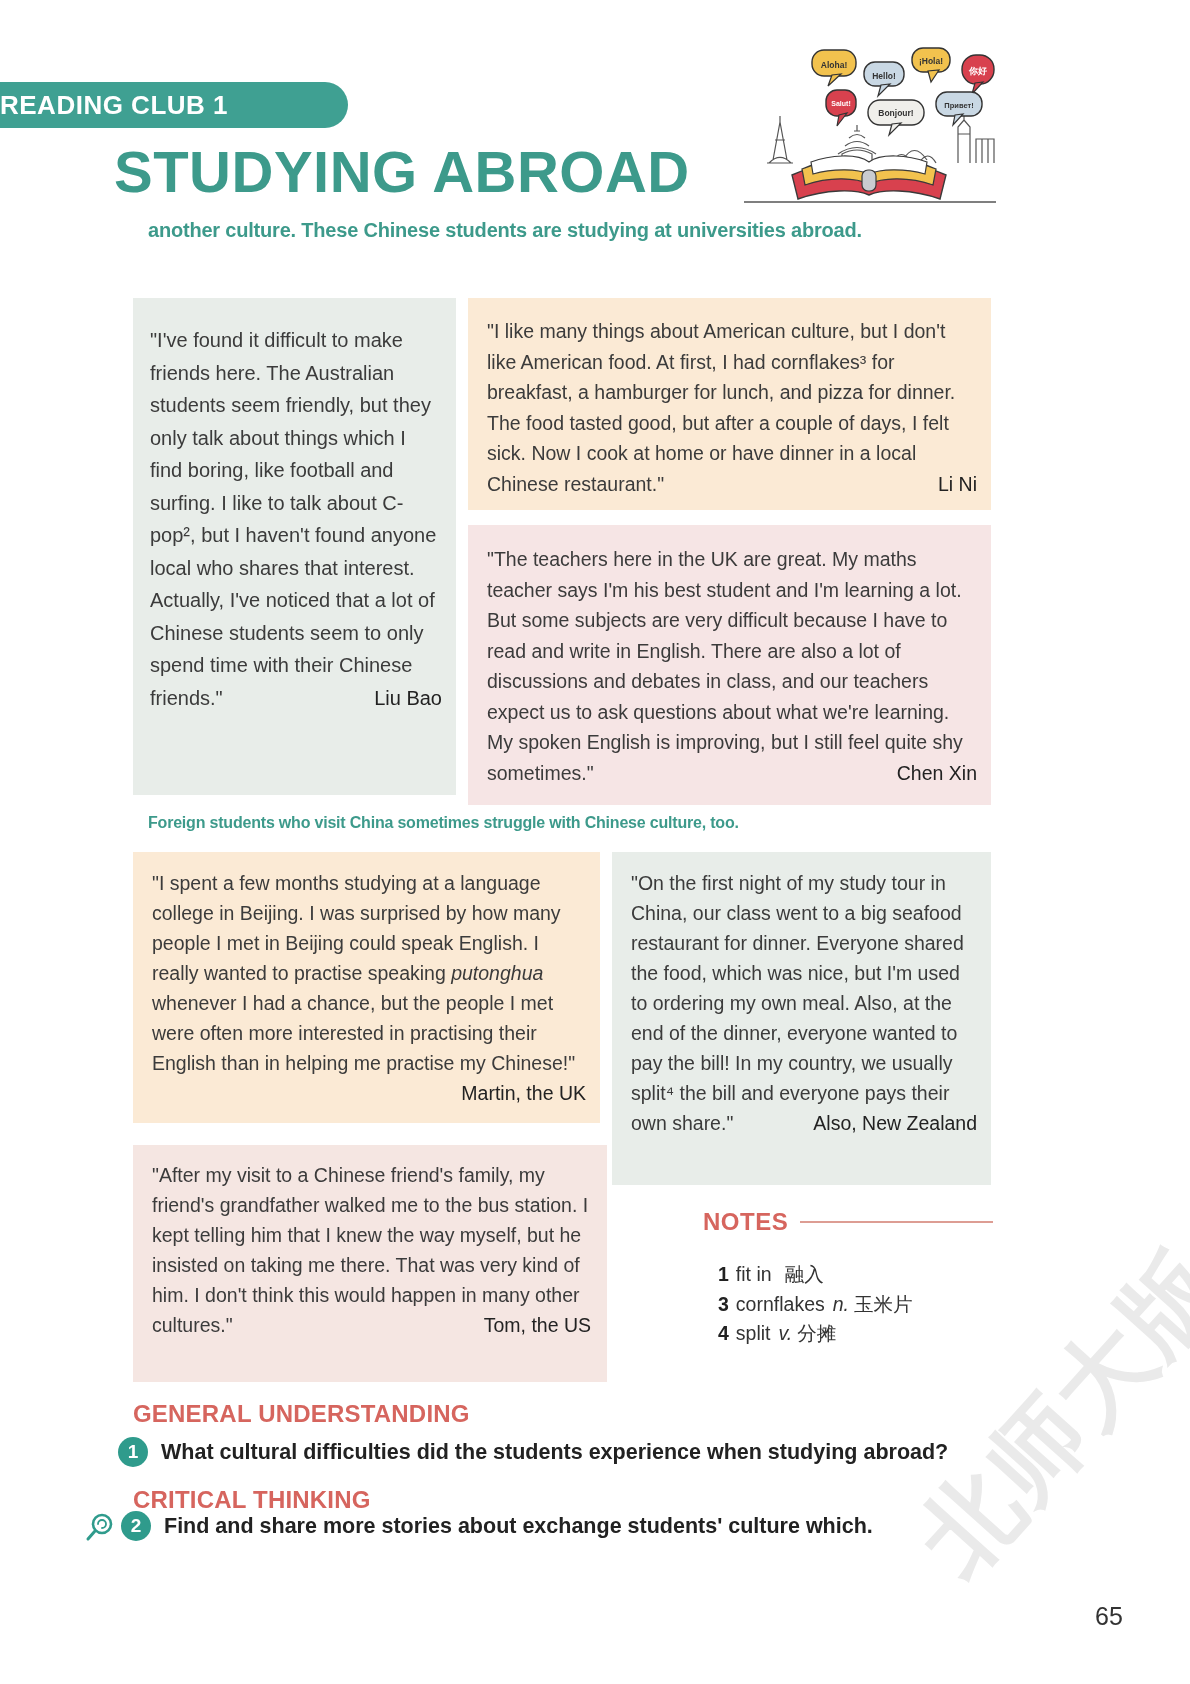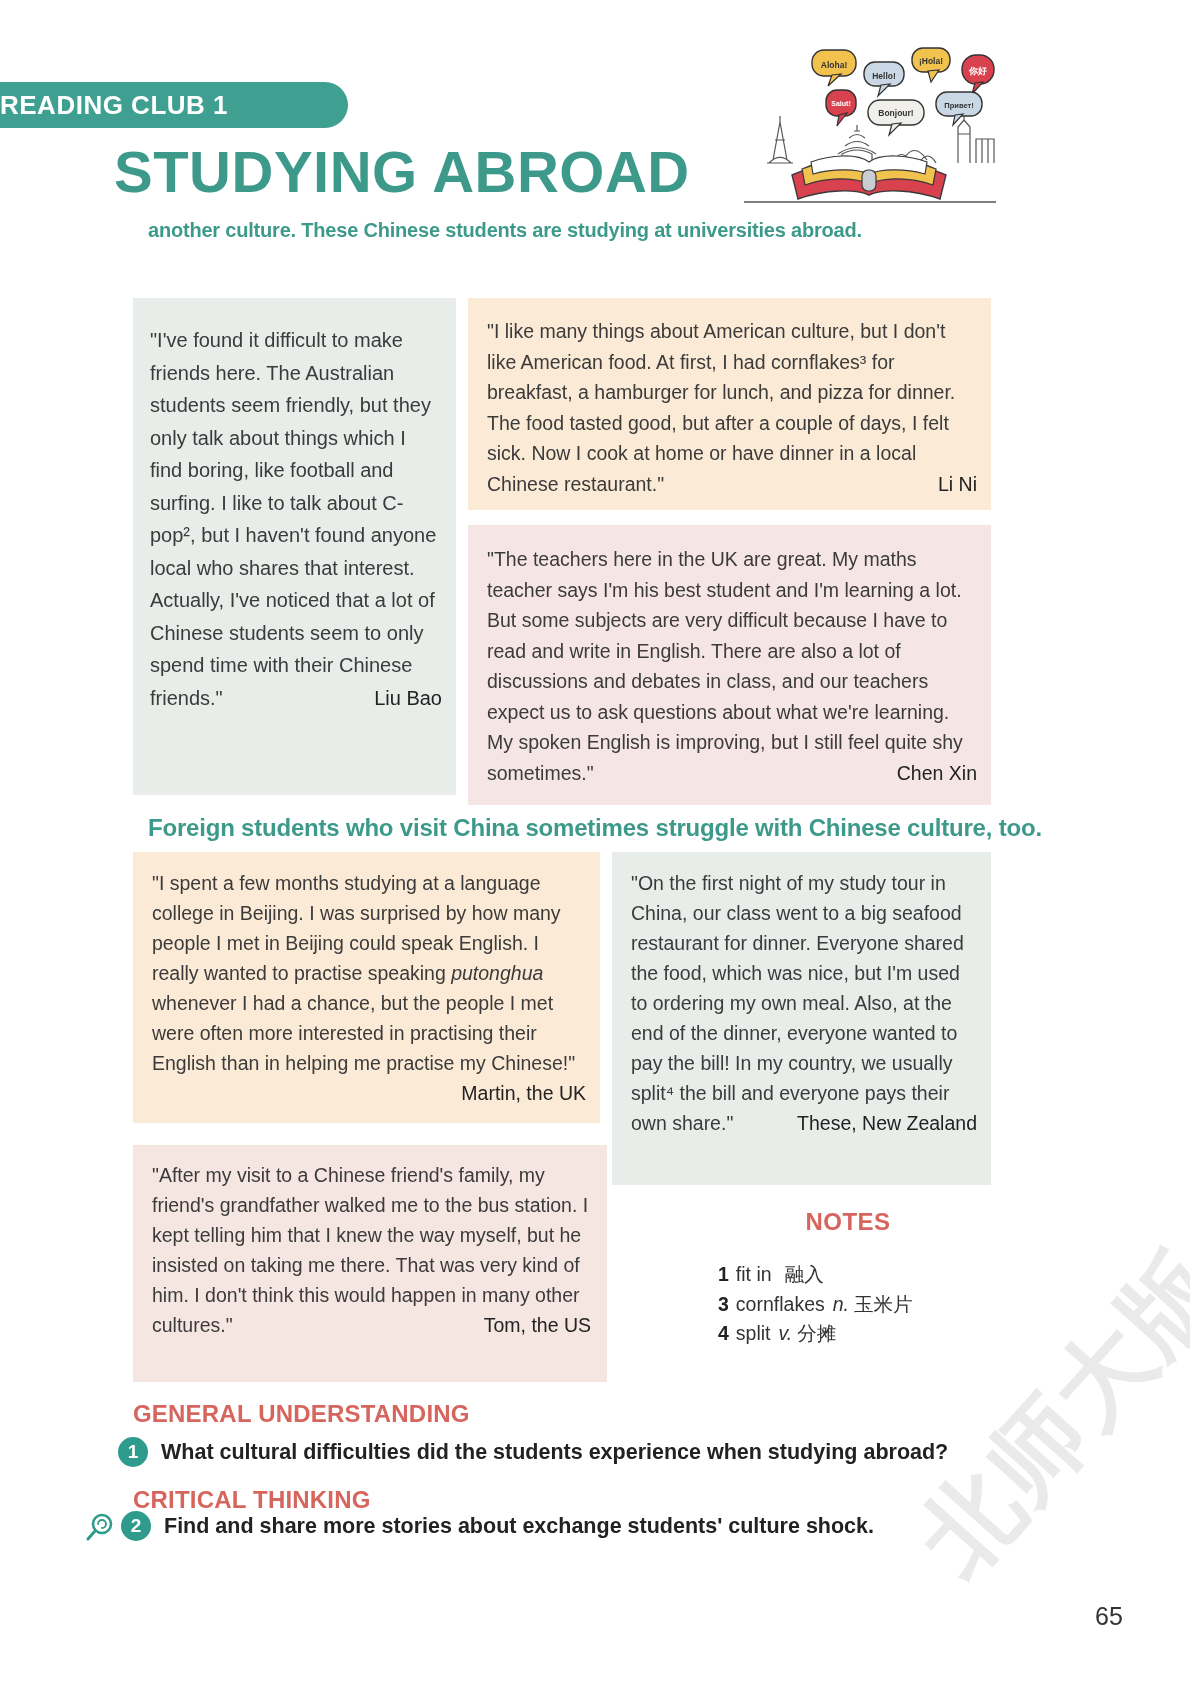--- a/index.html
+++ b/index.html
@@ -34,26 +34,26 @@
               padding:18px 14px 14px 19px;font-size:19.5px;line-height:30.5px;}
   .box-chen  {left:468px;top:525px;width:523px;height:280px;background:#f6e5e5;
               padding:19px 14px 14px 19px;font-size:19.5px;line-height:30.5px;}
   .box-martin{left:133px;top:852px;width:467px;height:271px;background:#fbead5;
               padding:16px 14px 14px 19px;font-size:19.5px;line-height:30px;}
   .box-tina  {left:612px;top:852px;width:379px;height:333px;background:#e8ede9;
               padding:16px 14px 14px 19px;font-size:19.5px;line-height:30px;}
   .box-tom   {left:133px;top:1145px;width:474px;height:237px;background:#f5e6e2;
               padding:15px 16px 12px 19px;font-size:19.5px;line-height:30px;}
 
-  .mid-note{position:absolute;left:148px;top:814px;font-size:24px;font-weight:bold;
+  .mid-note{position:absolute;left:148px;top:814px;font-size:16px;font-weight:bold;
             color:#3d9a8b;letter-spacing:-.2px;z-index:2;}
 
   
   .notes{position:absolute;left:703px;top:1208px;width:290px;z-index:2;}
-  .notes-head{display:flex;align-items:center;flex-direction:column;}
+  .notes-head{display:flex;align-items:center;}
   .notes-title{color:#d6655e;font-weight:bold;font-size:24px;letter-spacing:.5px;}
   .notes-line{flex:1;height:2px;background:#dd9d93;margin-left:12px;}
   .notes-list{margin-top:24px;padding-left:15px;font-size:19.5px;line-height:29.5px;color:#333333;}
   .note-item b{margin-right:7px;color:#222;}
   .note-item i{margin:0 5px 0 8px;}
 
   
   .sec-head{position:absolute;left:133px;color:#d6655e;font-weight:bold;font-size:24px;
             letter-spacing:.2px;z-index:2;}
   .sec-gu{top:1400px;} .sec-ct{top:1486px;}
@@ -153,21 +153,21 @@
     <p><span>"The teachers here in the UK are great. My maths teacher says I'm his best student and I'm learning a lot. But some subjects are very difficult because I have to read and write in English. There are also a lot of discussions and debates in class, and our teachers expect us to ask questions about what we're learning. My spoken English is improving, but I still feel quite shy sometimes."</span><strong class="name">Chen Xin</strong></p>
   </div>
 
   <div class="mid-note">Foreign students who visit China sometimes struggle with Chinese culture, too.</div>
 
   <div class="qbox box-martin">
     <p><span>"I spent a few months studying at a language college in Beijing. I was surprised by how many people I met in Beijing could speak English. I really wanted to practise speaking </span><em>putonghua</em><span> whenever I had a chance, but the people I met were often more interested in practising their English than in helping me practise my Chinese!"</span><strong class="name">Martin, the UK</strong></p>
   </div>
 
   <div class="qbox box-tina">
-    <p><span>"On the first night of my study tour in China, our class went to a big seafood restaurant for dinner. Everyone shared the food, which was nice, but I'm used to ordering my own meal. Also, at the end of the dinner, everyone wanted to pay the bill! In my country, we usually split⁴ the bill and everyone pays their own share."</span><strong class="name">These, New Zealand</strong></p>
+    <p><span>"On the first night of my study tour in China, our class went to a big seafood restaurant for dinner. Everyone shared the food, which was nice, but I'm used to ordering my own meal. Also, at the end of the dinner, everyone wanted to pay the bill! In my country, we usually split⁴ the bill and everyone pays their own share."</span><strong class="name">Also, New Zealand</strong></p>
   </div>
 
   <div class="qbox box-tom">
     <p><span>"After my visit to a Chinese friend's family, my friend's grandfather walked me to the bus station. I kept telling him that I knew the way myself, but he insisted on taking me there. That was very kind of him. I don't think this would happen in many other cultures."</span><strong class="name">Tom, the US</strong></p>
   </div>
 
   <div class="notes">
     <div class="notes-head">
       <span class="notes-title">NOTES</span>
       <span class="notes-line"></span>
@@ -188,18 +188,18 @@
 
   <div class="sec-head sec-ct">CRITICAL THINKING</div>
 
   <div class="question q2">
     <svg class="mag" viewBox="0 0 32 32">
       <circle cx="18" cy="13" r="9" fill="none" stroke="#2f9b8c" stroke-width="2.6"></circle>
       <line x1="11" y1="20" x2="4" y2="28" stroke="#2f9b8c" stroke-width="3" stroke-linecap="round"></line>
       <path d="M14,13 a4,4 0 1 1 4,4" fill="none" stroke="#2f9b8c" stroke-width="1.8" stroke-linecap="round"></path>
     </svg>
     <span class="qnum">2</span>
-    <span class="qtext">Find and share more stories about exchange students' culture shock.</span>
+    <span class="qtext">Find and share more stories about exchange students' culture which.</span>
   </div>
 
   <div class="pagenum">65</div>
 
 </div>
 
 </body></html>

